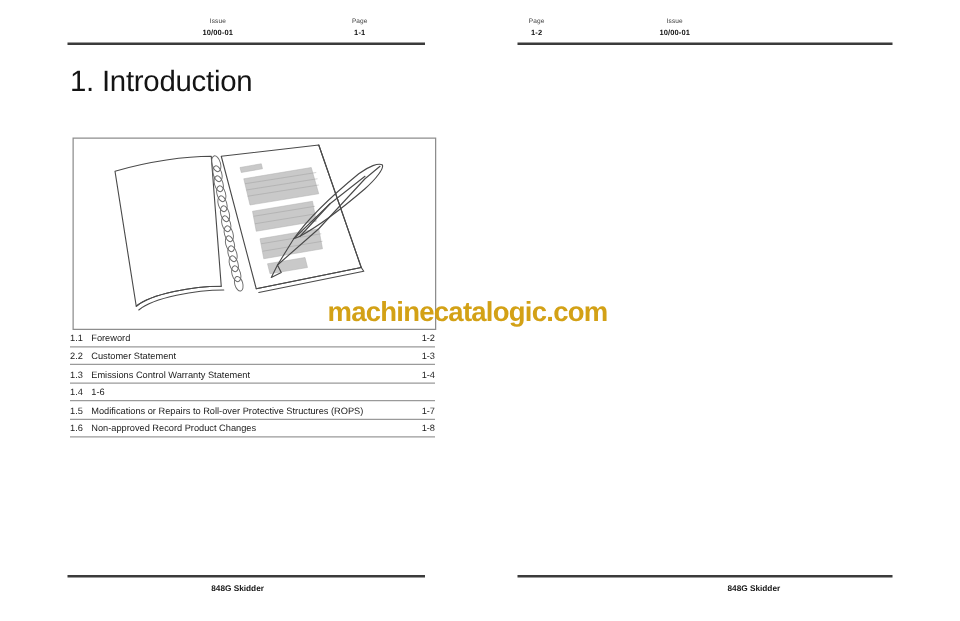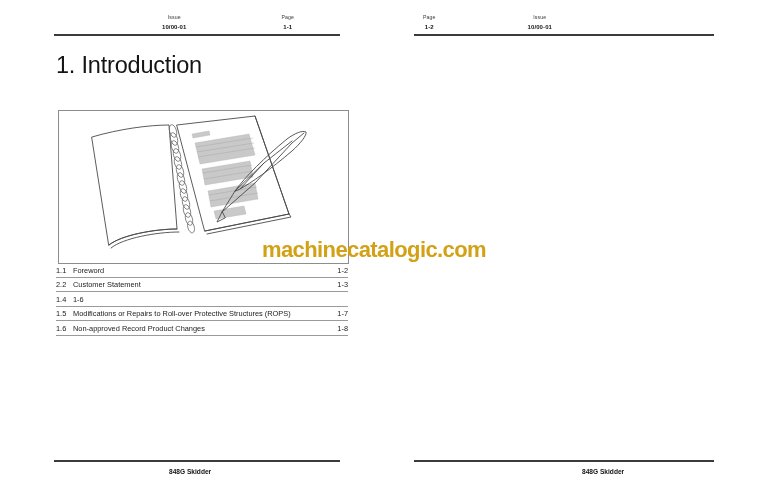--- a/index.html
+++ b/index.html
@@ -182,20 +182,25 @@
         <span class="toc-num">1.1</span>
         <span class="toc-label">Foreword</span>
         <span class="toc-pg">1-2</span>
       </div>
       <div class="toc-row">
         <span class="toc-num">2.2</span>
         <span class="toc-label">Customer Statement</span>
         <span class="toc-pg">1-3</span>
       </div>
       <div class="toc-row">
+        <span class="toc-num">1.3</span>
+        <span class="toc-label">Emissions Control Warranty Statement</span>
+        <span class="toc-pg">1-4</span>
+      </div>
+      <div class="toc-row">
         <span class="toc-num">1.4</span>
         <span class="toc-pg">1-6</span>
       </div>
       <div class="toc-row">
         <span class="toc-num">1.5</span>
         <span class="toc-label">Modifications or Repairs to Roll-over Protective Structures (ROPS)</span>
         <span class="toc-pg">1-7</span>
       </div>
       <div class="toc-row">
         <span class="toc-num">1.6</span>

